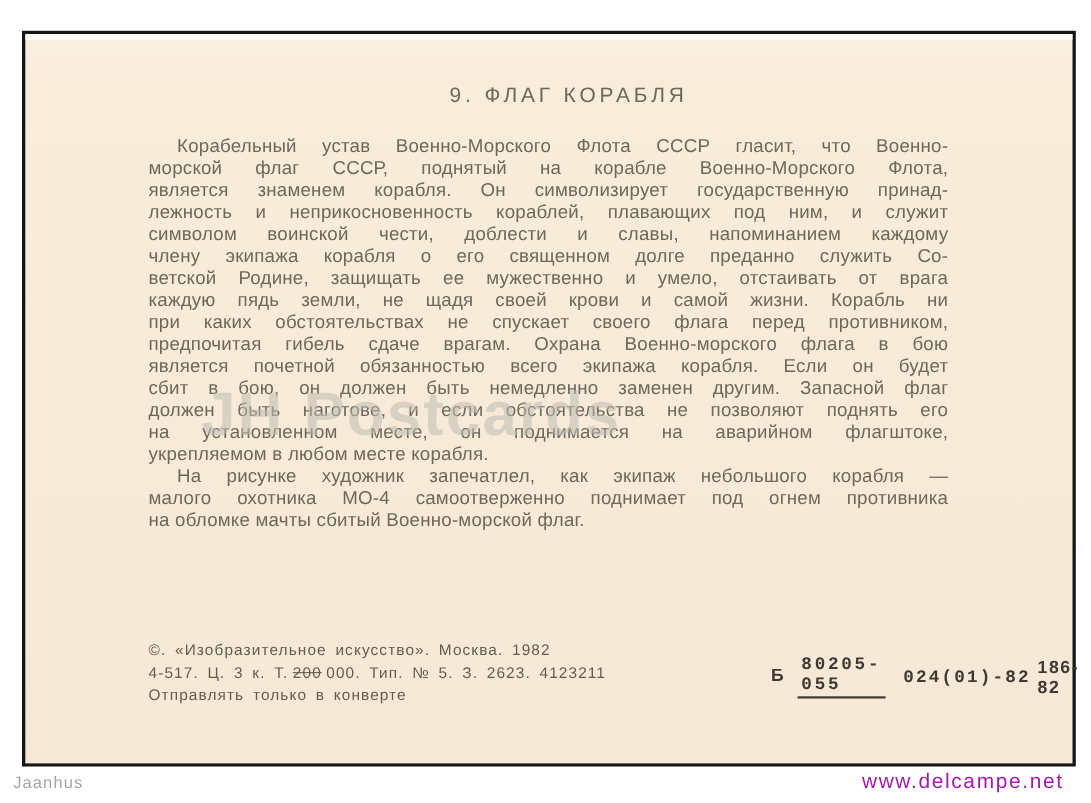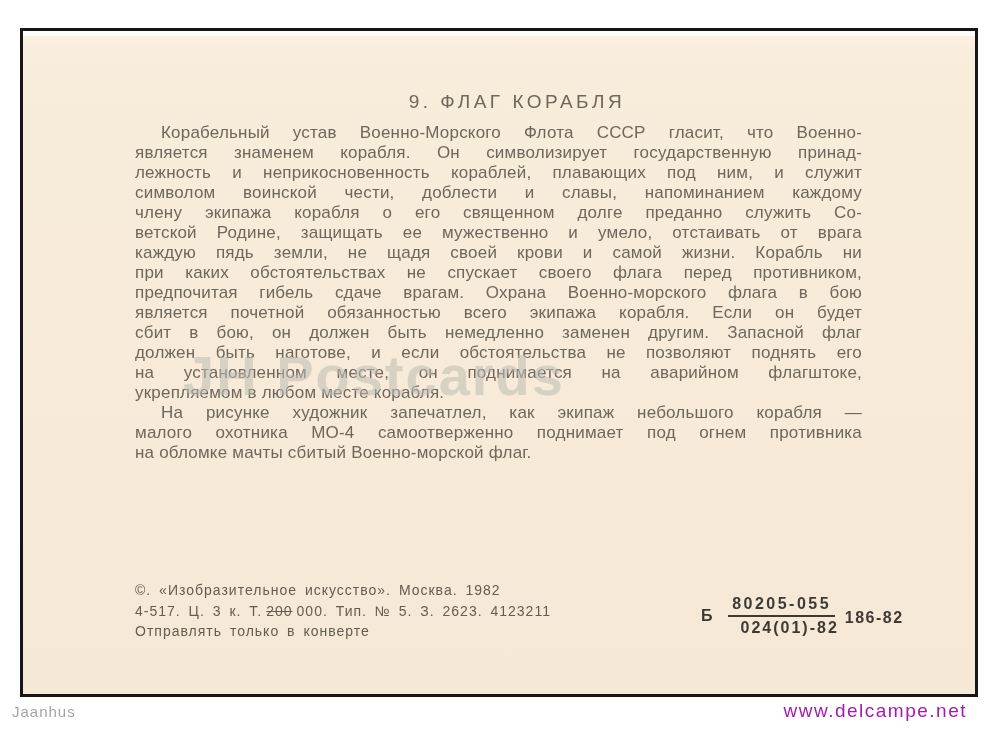--- a/index.html
+++ b/index.html
@@ -13,21 +13,21 @@
     position:absolute;left:20px;top:28px;width:952px;height:663px;
     border:3px solid #161616;
     background:#f8ecdb;
     background-image:linear-gradient(180deg,#fbf1e2 0%,#f8ecdb 6%,#f7ead8 60%,#f6e8d6 100%);
   }
   .scan-edge{
     position:absolute;left:0;top:0;width:100%;height:5px;
     background:rgba(255,255,255,0.85);
   }
   .card-title{
-    position:absolute;top:60px;left:0;width:100%;
+    position:absolute;top:46px;left:0;width:100%;
     text-align:center;
     font-size:19px;letter-spacing:3.5px;
     color:#6e675c;
     transform:translateX(18px);
   }
   .text-block{
     position:absolute;left:112px;top:92px;width:727px;
     font-size:17px;line-height:20px;
     color:#6e675c;
     letter-spacing:0.2px;
@@ -46,21 +46,21 @@
     color:#635c51;
   }
   .imprint .struck{text-decoration:line-through;margin:0 4px;}
   
   .code-block{
     position:absolute;left:678px;top:564px;
     display:flex;align-items:center;
     color:#3e3a33;font-weight:bold;
   }
   .code-letter{font-size:16px;margin-right:12px;}
-  .code-fraction{display:flex;flex-direction:column;align-items:center;}
+  .code-fraction{display:flex;flex-direction:row;align-items:center;font-family:Liberation Mono, monospace;}
   .code-num{
     font-size:16px;letter-spacing:2.5px;padding:0 4px 2px 4px;
     border-bottom:2px solid #3e3a33;
   }
   .code-den{font-size:16px;letter-spacing:2px;padding-top:2px;margin-left:16px;}
   .code-suffix{font-size:16px;letter-spacing:1.5px;margin-left:6px;margin-top:4px;}
   
   .watermark{
     position:absolute;left:160px;top:312px;
     font-size:56px;font-weight:bold;letter-spacing:2px;
@@ -85,20 +85,21 @@
 </head>
 <body>
 
 <div class="card">
   <div class="scan-edge"></div>
 
   <div class="card-title">9. ФЛАГ КОРАБЛЯ</div>
 
   <div class="text-block">
       <div class="line indent">Корабельный устав Военно-Морского Флота СССР гласит, что Военно-</div>
+      <div class="line">морской флаг СССР, поднятый на корабле Военно-Морского Флота,</div>
       <div class="line">является знаменем корабля. Он символизирует государственную принад-</div>
       <div class="line">лежность и неприкосновенность кораблей, плавающих под ним, и служит</div>
       <div class="line">символом воинской чести, доблести и славы, напоминанием каждому</div>
       <div class="line">члену экипажа корабля о его священном долге преданно служить Со-</div>
       <div class="line">ветской Родине, защищать ее мужественно и умело, отстаивать от врага</div>
       <div class="line">каждую пядь земли, не щадя своей крови и самой жизни. Корабль ни</div>
       <div class="line">при каких обстоятельствах не спускает своего флага перед противником,</div>
       <div class="line">предпочитая гибель сдаче врагам. Охрана Военно-морского флага в бою</div>
       <div class="line">является почетной обязанностью всего экипажа корабля. Если он будет</div>
       <div class="line">сбит в бою, он должен быть немедленно заменен другим. Запасной флаг</div>

